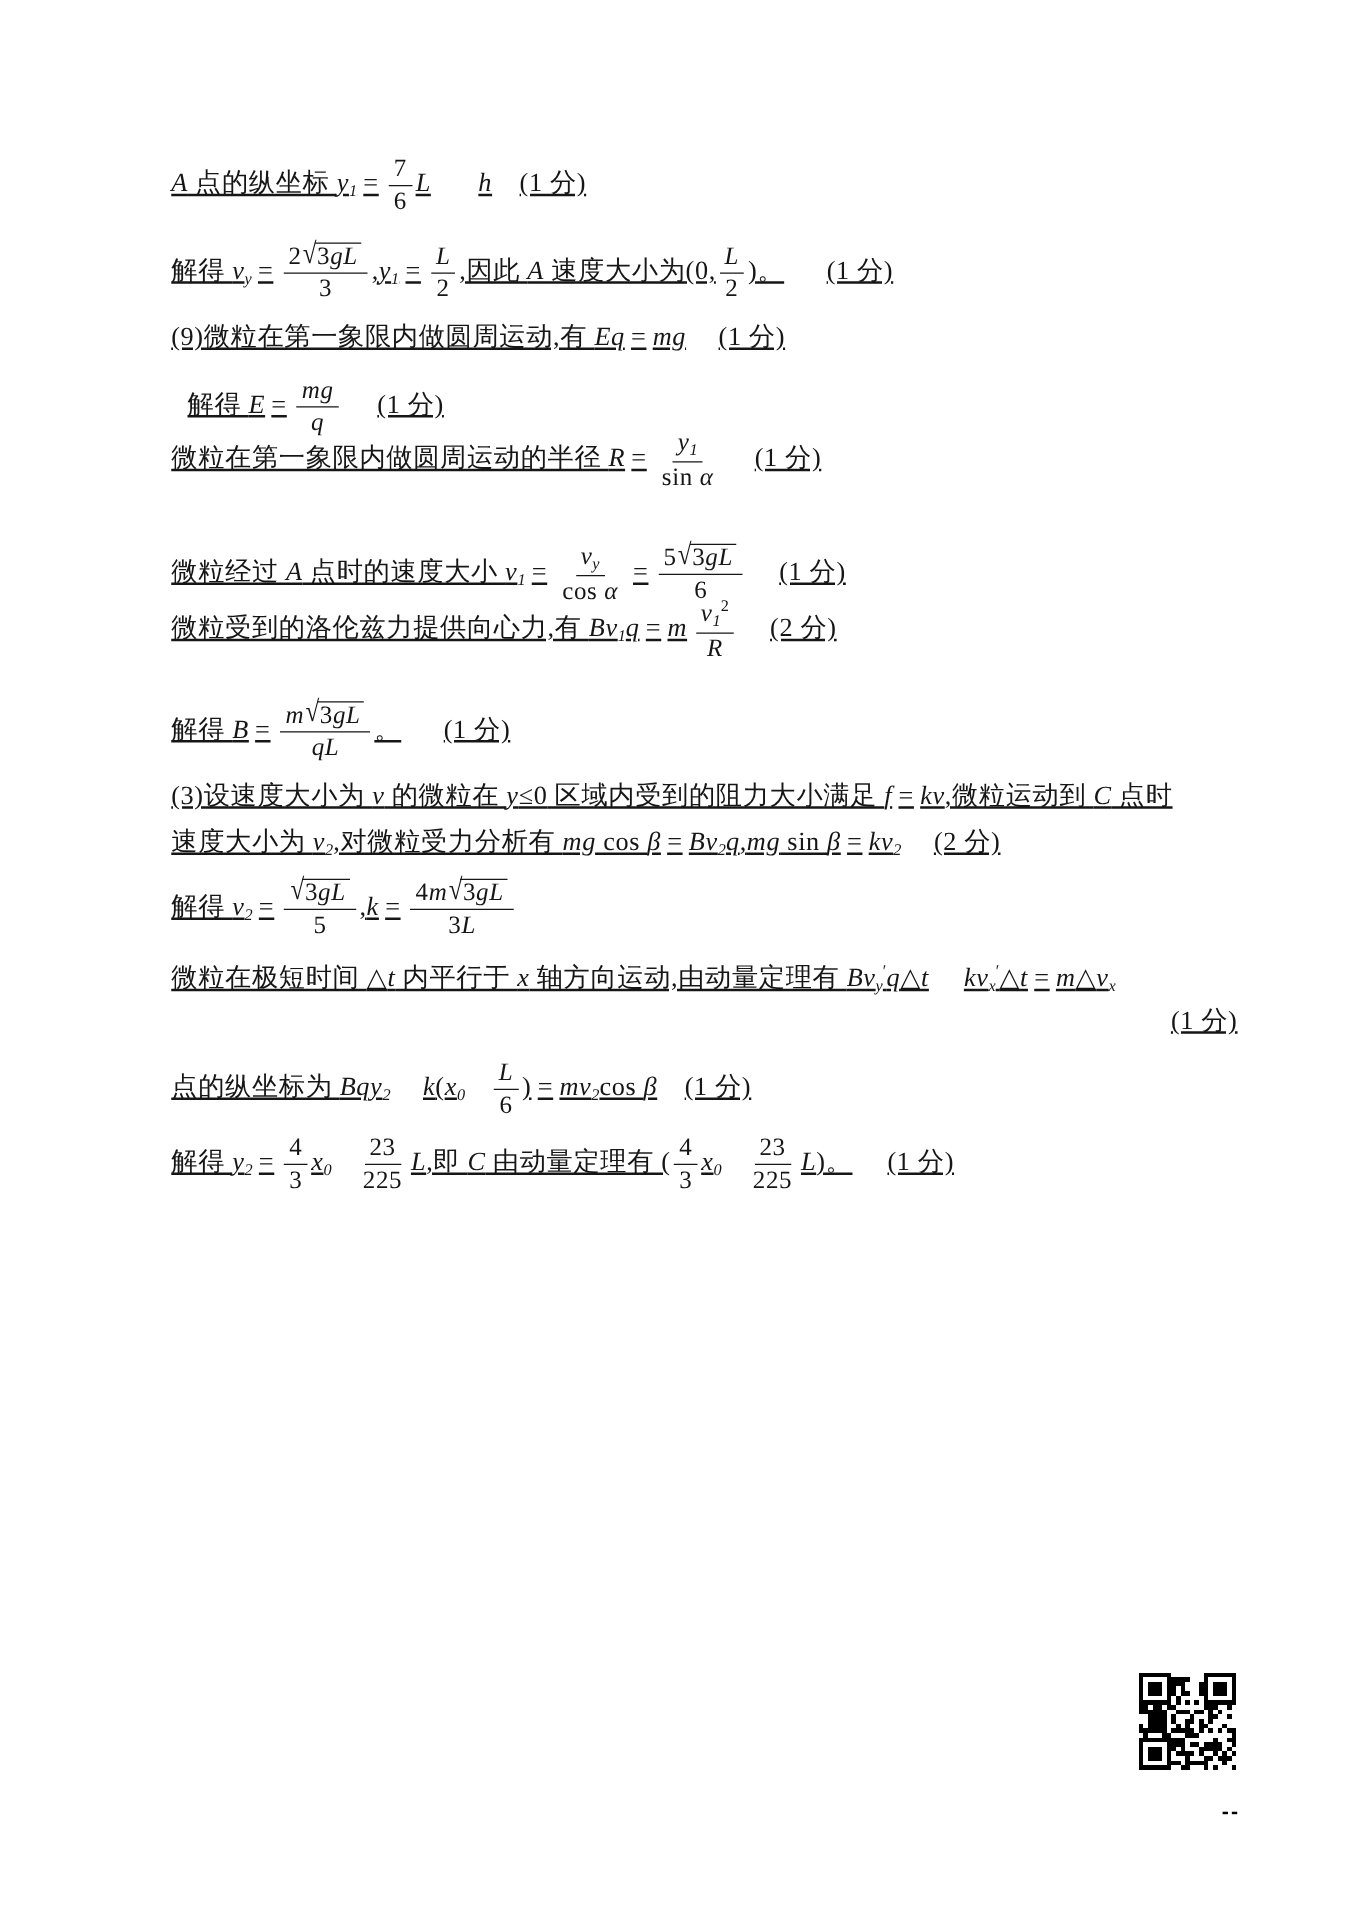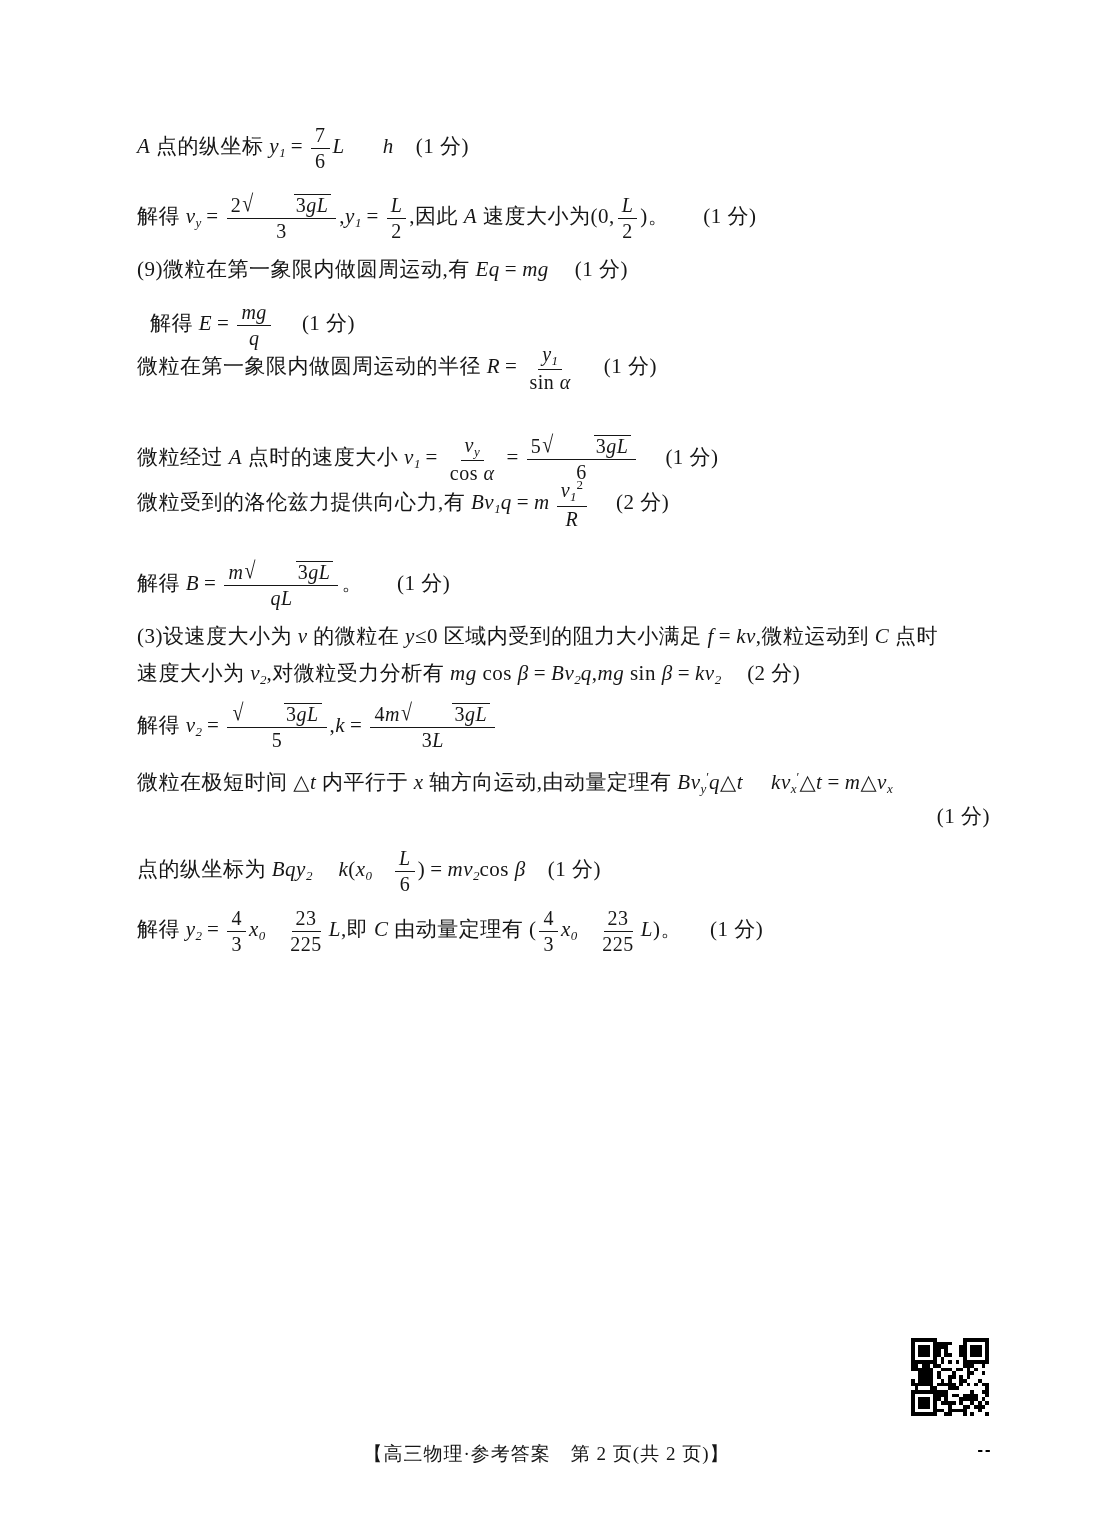--- a/index.html
+++ b/index.html
@@ -4,39 +4,39 @@
 <style>
   html,body { margin:0; padding:0; }
   body {
     width:1093px; height:1536px; background:#ffffff; position:relative;
     font-family:"Liberation Serif","DejaVu Serif","DejaVu Sans",serif;
     color:#161616; overflow:hidden;
   }
   .page { position:absolute; inset:0; background:#ffffff; }
   .line {
     position:absolute; left:137px; white-space:nowrap;
-    font-size:21px; color:#161616; letter-spacing:0.5px;
+    font-size:21px; color:#161616; letter-spacing:0.5px;text-decoration:underline;
   }
   .line.right { left:auto; right:103px; }
   .cjk { }
   .it  { font-style:italic; }
   .rm  { font-style:normal; }
   .eq  { padding:0 5px; }
   .sub { font-size:13px; font-style:italic; vertical-align:-4px; letter-spacing:0; }
   .sup { font-size:13px; font-style:normal; vertical-align:8px; letter-spacing:0; }
   .frac {
     display:inline-flex; flex-direction:column; align-items:center;
     vertical-align:middle; margin:0 3px; line-height:1.12; font-size:20px;
     text-align:center;
   }
   .frac .num { padding:0 4px 1px; border-bottom:1.5px solid #161616; }
   .frac .den { padding:1px 4px 0; }
   .sqrt { display:inline-block; white-space:nowrap; margin:0 1px; }
   .sqrt .rad  { display:inline-block; margin-right:-2px; transform:scaleY(1.18); transform-origin:center bottom; }
-  .sqrt .body { display:inline-block; border-top:1.5px solid #161616; line-height:1.08; padding:0 3px 0 2px;margin-left:42px; }
+  .sqrt .body { display:inline-block; border-top:1.5px solid #161616; line-height:1.08; padding:0 3px 0 2px; }
   .gap { display:inline-block; height:1px; }
   .footer {
     position:absolute; left:0; right:0; top:1441px; text-align:center;
     font-size:19px; color:#161616; letter-spacing:1px; white-space:nowrap;
   }
   .qr { position:absolute; left:911px; top:1338px; width:78px; height:78px; }
   .corner-mark {
     position:absolute; left:976px; top:1442px; font-size:14px; font-weight:900;
     font-family:"DejaVu Sans Mono",monospace; letter-spacing:-1px; color:#000;
   }
@@ -353,16 +353,15 @@
       <rect x="4" y="20" width="1" height="1"></rect>
       <rect x="5" y="20" width="1" height="1"></rect>
       <rect x="6" y="20" width="1" height="1"></rect>
       <rect x="9" y="20" width="1" height="1"></rect>
       <rect x="10" y="20" width="1" height="1"></rect>
       <rect x="14" y="20" width="1" height="1"></rect>
       <rect x="16" y="20" width="1" height="1"></rect>
       <rect x="20" y="20" width="1" height="1"></rect>
     </svg>
 
-  <div class="footer">【高三物理·参考答案　第 2 页(共 2 页)】</div>
 
   <div class="corner-mark">--</div>
 </div>
 
 </body></html>

